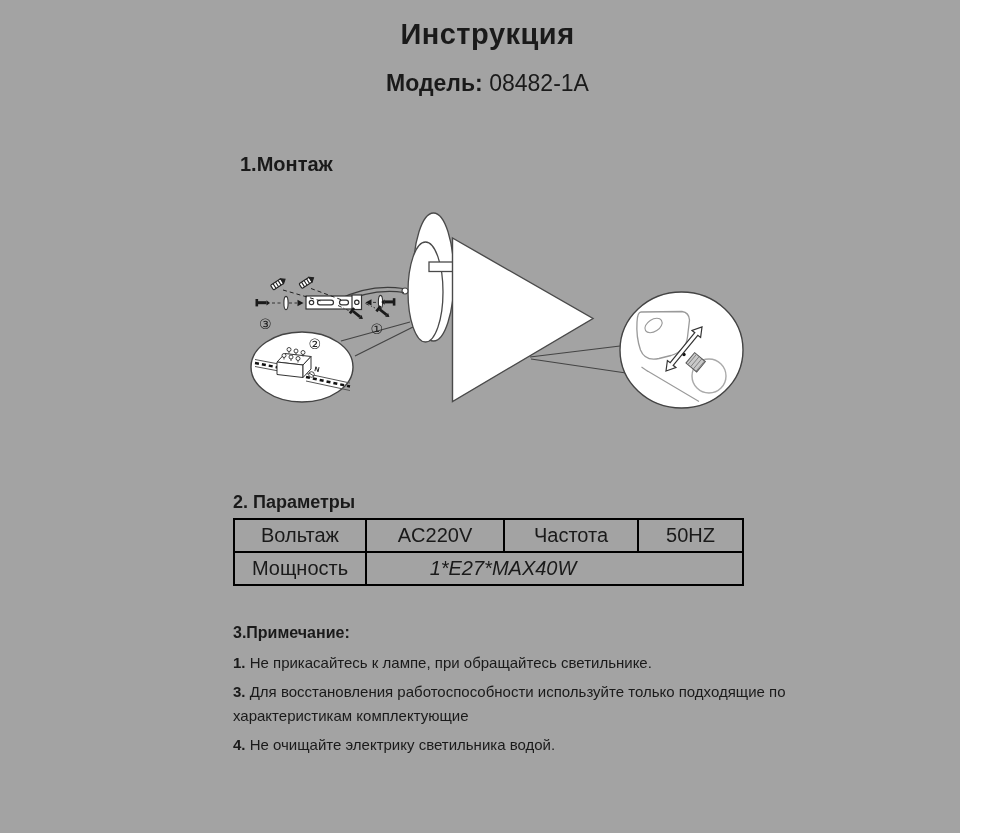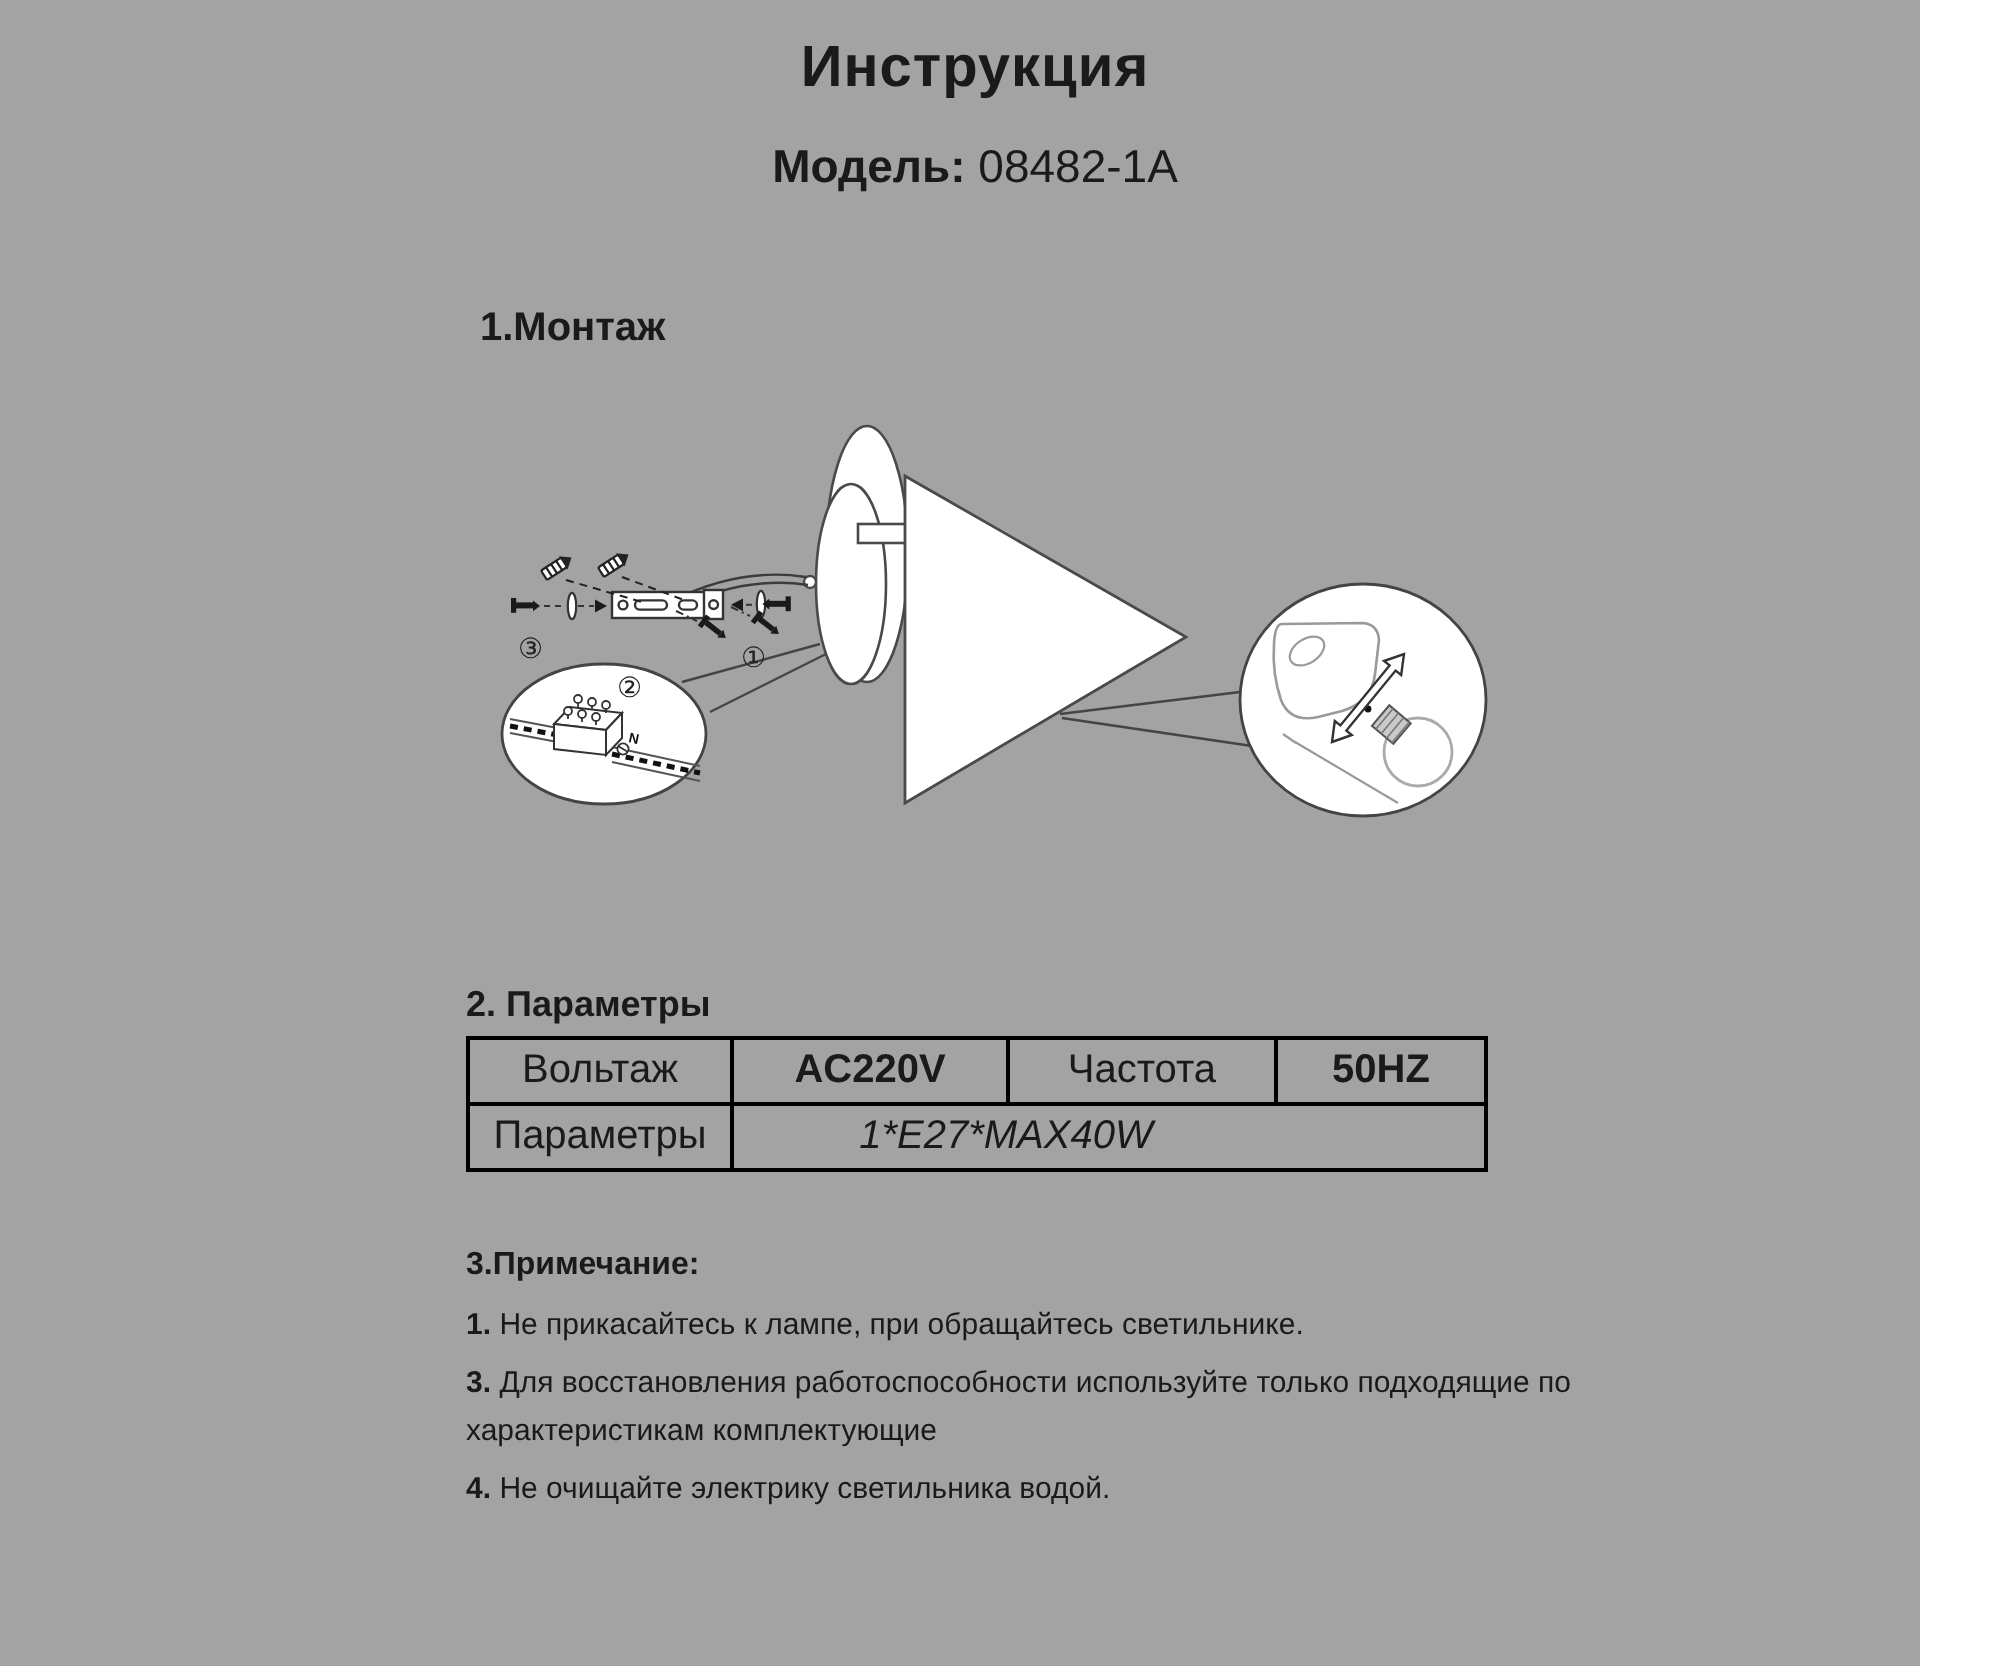--- a/index.html
+++ b/index.html
@@ -11,21 +11,21 @@
   .model-label{font-weight:bold;}
   .model-value{font-weight:normal;}
   .h-montage{position:absolute;left:240px;top:153px;font-size:20px;font-weight:bold;}
   .h-params{position:absolute;left:233px;top:492px;font-size:18px;font-weight:bold;}
   .h-notes{position:absolute;left:233px;top:624px;font-size:16px;font-weight:bold;}
   .diagram{position:absolute;left:245px;top:205px;width:505px;height:210px;}
   .params-table{position:absolute;left:233px;top:518px;width:509px;border-collapse:collapse;
                 table-layout:fixed;}
   .params-table td{border:2px solid #000;height:31px;text-align:center;font-size:20px;
                    padding:0;overflow:hidden;}
-  .params-table td.bold{font-weight:bold;}
+  .params-table td.bold{font-weight:normal;}
   .params-table td.merged{text-align:left;}
   .params-table td.merged .inner-center{display:inline-block;width:272px;text-align:center;font-style:italic;}
   .notes{position:absolute;left:233px;top:651px;width:560px;font-size:15px;line-height:24px;}
   .notes p{margin:0 0 5px 0;}
   .notes b{font-weight:bold;}
   .notes .note-text{white-space:pre-line;}
   svg text.step{font-family:"DejaVu Sans",sans-serif;font-size:14px;fill:#222;}
   svg text.wire-n{font-family:"Liberation Sans",sans-serif;font-size:7px;fill:#111;font-weight:bold;}
 </style>
 </head>
@@ -164,21 +164,21 @@
         <col style="width:105px">
     </colgroup>
     <tbody>
         <tr>
       <td>Вольтаж</td>
       <td class="bold">AC220V</td>
       <td>Частота</td>
       <td class="bold">50HZ</td>
     </tr>
     <tr>
-      <td>Параметры</td>
+      <td>Мощность</td>
       <td class="merged" colspan="3"><span class="inner-center">1*E27*MAX40W</span></td>
     </tr>
   </tbody>
     </table>
 
   <div class="h-notes">3.Примечание:</div>
 
   <div class="notes">
     <p><b>1.</b> <span class="note-text">Не прикасайтесь к лампе, при обращайтесь светильнике.</span></p>
     <p><b>3.</b> <span class="note-text">Для восстановления работоспособности используйте только подходящие по

